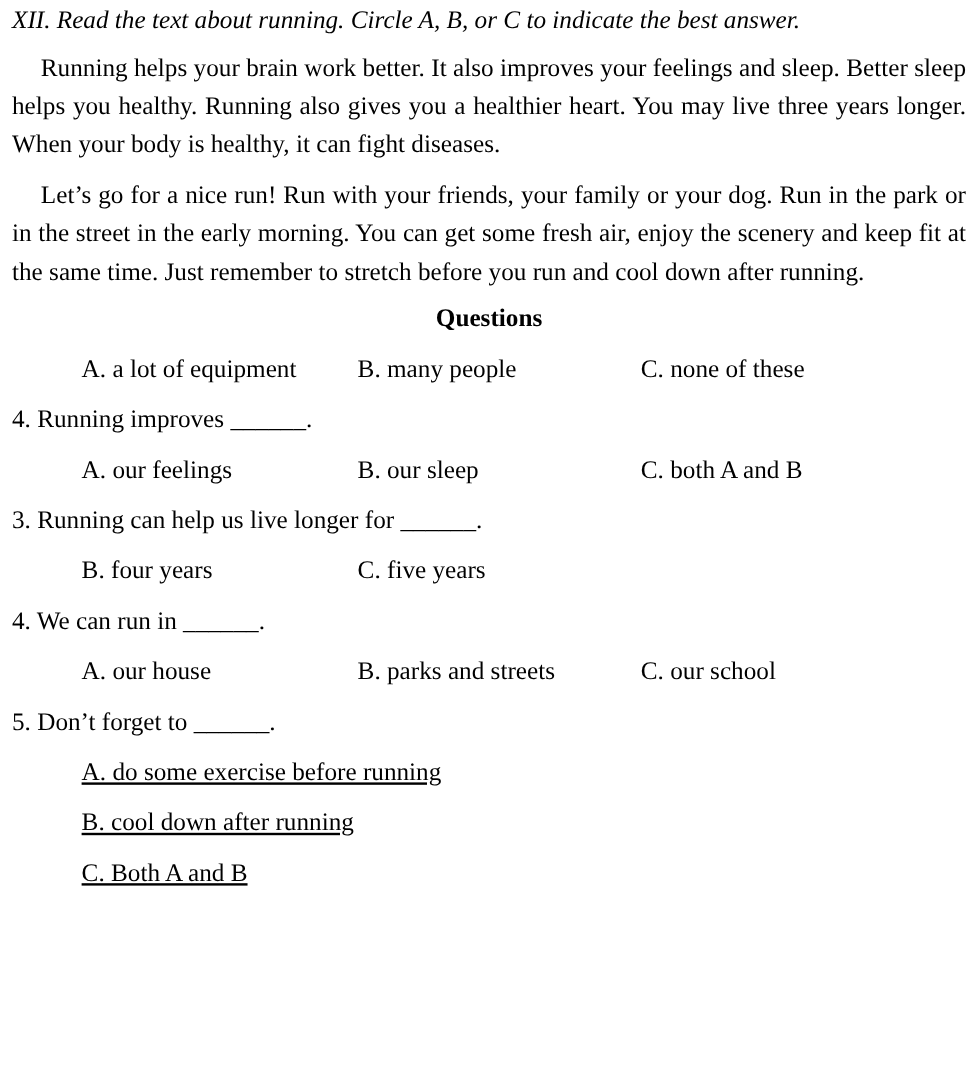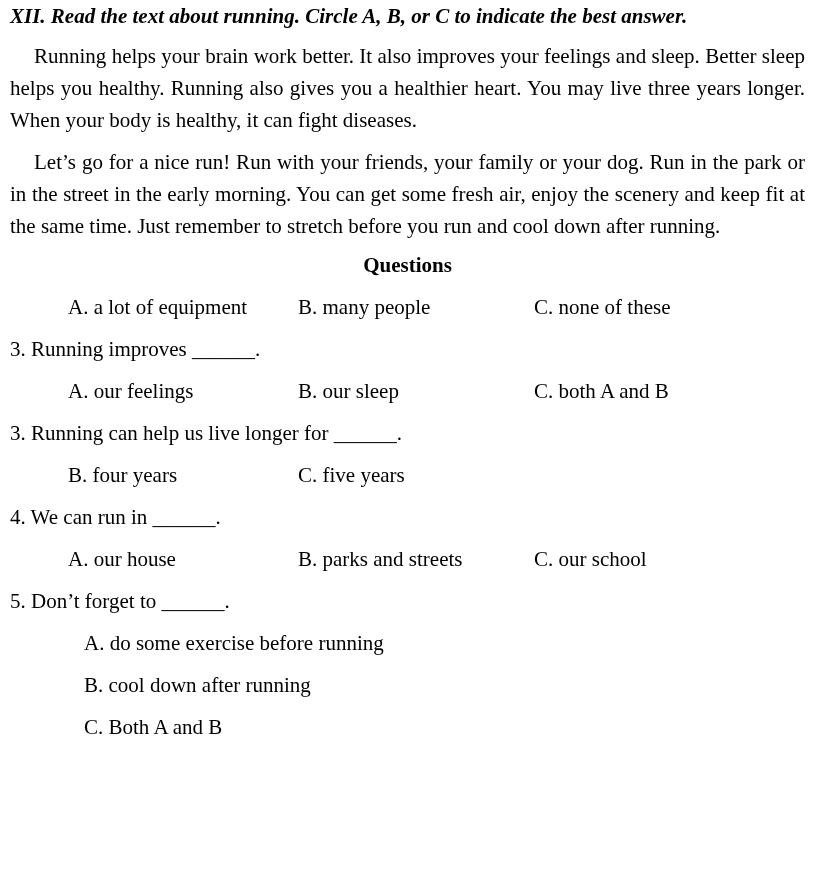--- a/index.html
+++ b/index.html
@@ -13,21 +13,21 @@
     box-sizing: border-box;
     padding: 2px 10px 0 10px;
     overflow: hidden;
     font-family: "Liberation Serif", serif;
     font-size: 21px;
     color: #000000;
   }
   .title {
     font-size: 21px;
     line-height: 28px;
-    font-weight: bold;
+    font-weight: normal;
     font-style: italic;
     margin: 0;
   }
   .para {
     margin: 10px 0 0 0;
     line-height: 32px;
     text-align: justify;
     text-indent: 24px;
   }
   .para.first {
@@ -40,21 +40,22 @@
   .q-heading {
     font-weight: bold;
     text-align: center;
   }
   .q-options-row {
     display: grid;
     grid-template-columns: 230px 236px auto;
     margin-left: 58px;
   }
   .q-options-col {
-    margin-left: 74px;
+    margin-left: 58px;
+    text-decoration: underline;
   }
   .q-options-col .opt {
     display: block;
   }
   .opt {
     white-space: nowrap;
   }
 </style>
 </head>
 <body>
@@ -72,21 +73,21 @@
 
     <div>
       <div class="q-options-row">
         <span class="opt">A. a lot of equipment</span>
         <span class="opt">B. many people</span>
         <span class="opt">C. none of these</span>
       </div>
     </div>
 
     <div>
-      <div class="q-prompt">3. Running improves ______.</div>
+      <div class="q-prompt">4. Running improves ______.</div>
       <div class="q-options-row">
         <span class="opt">A. our feelings</span>
         <span class="opt">B. our sleep</span>
         <span class="opt">C. both A and B</span>
       </div>
     </div>
 
     <div>
       <div class="q-prompt">3. Running can help us live longer for ______.</div>
       <div class="q-options-row">

